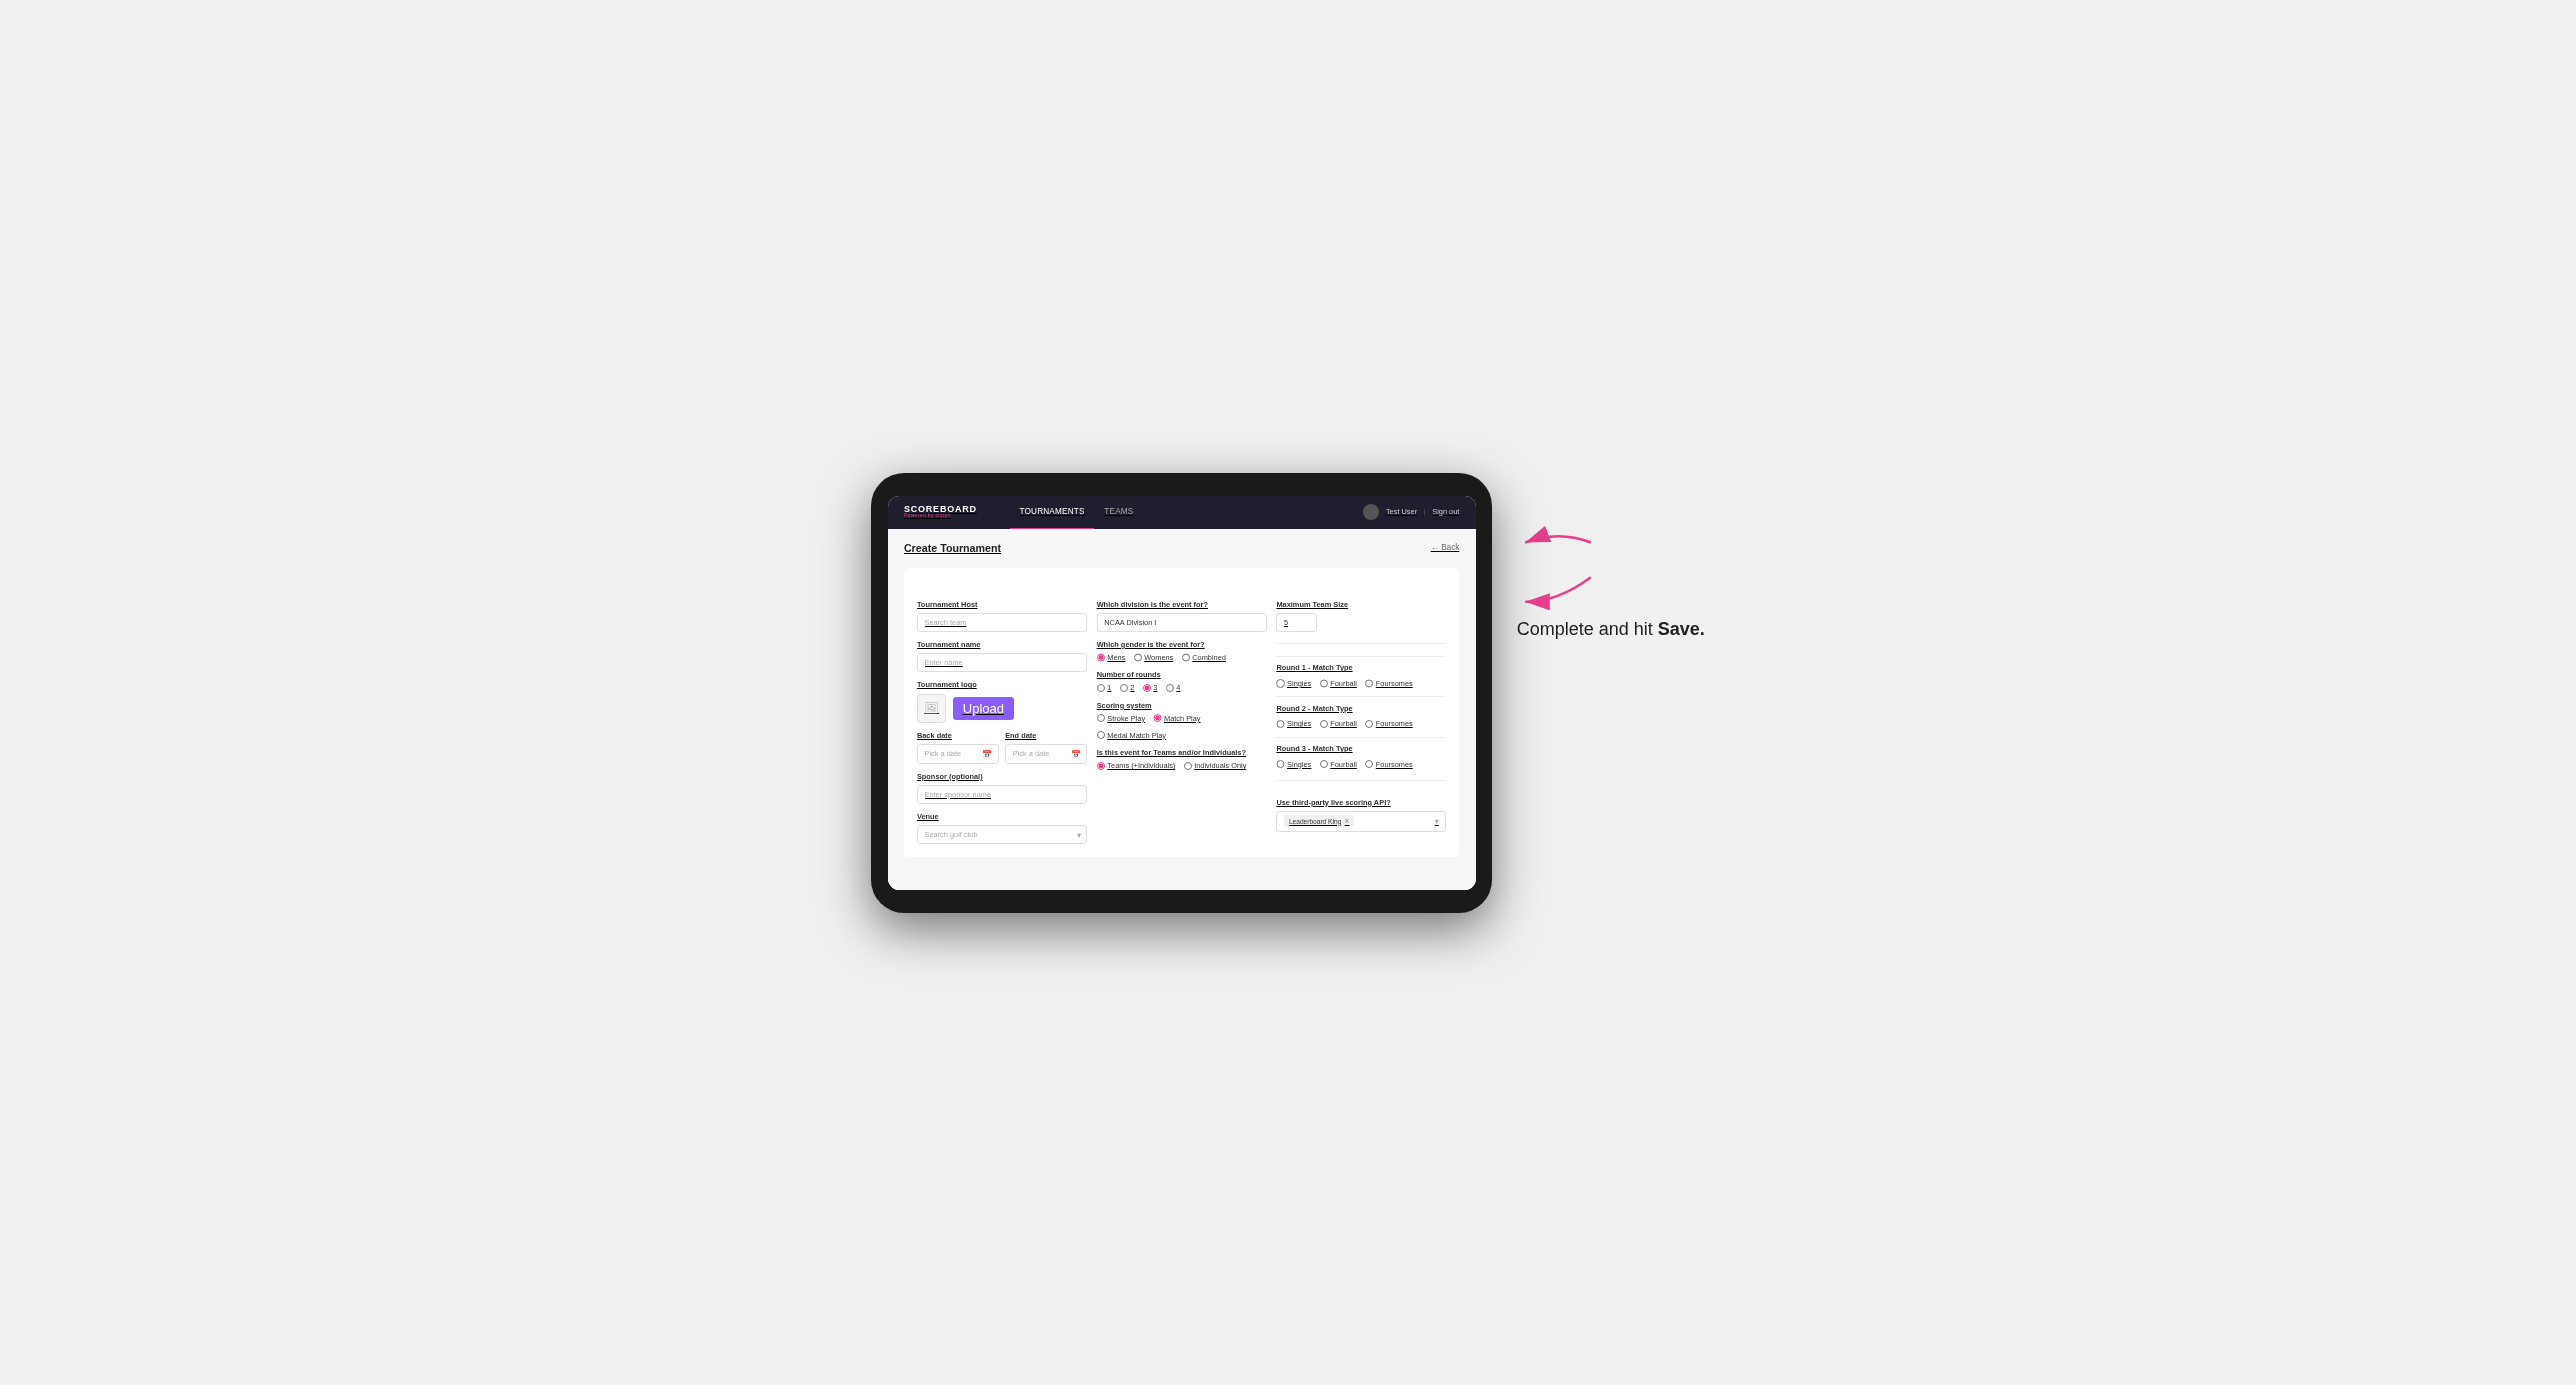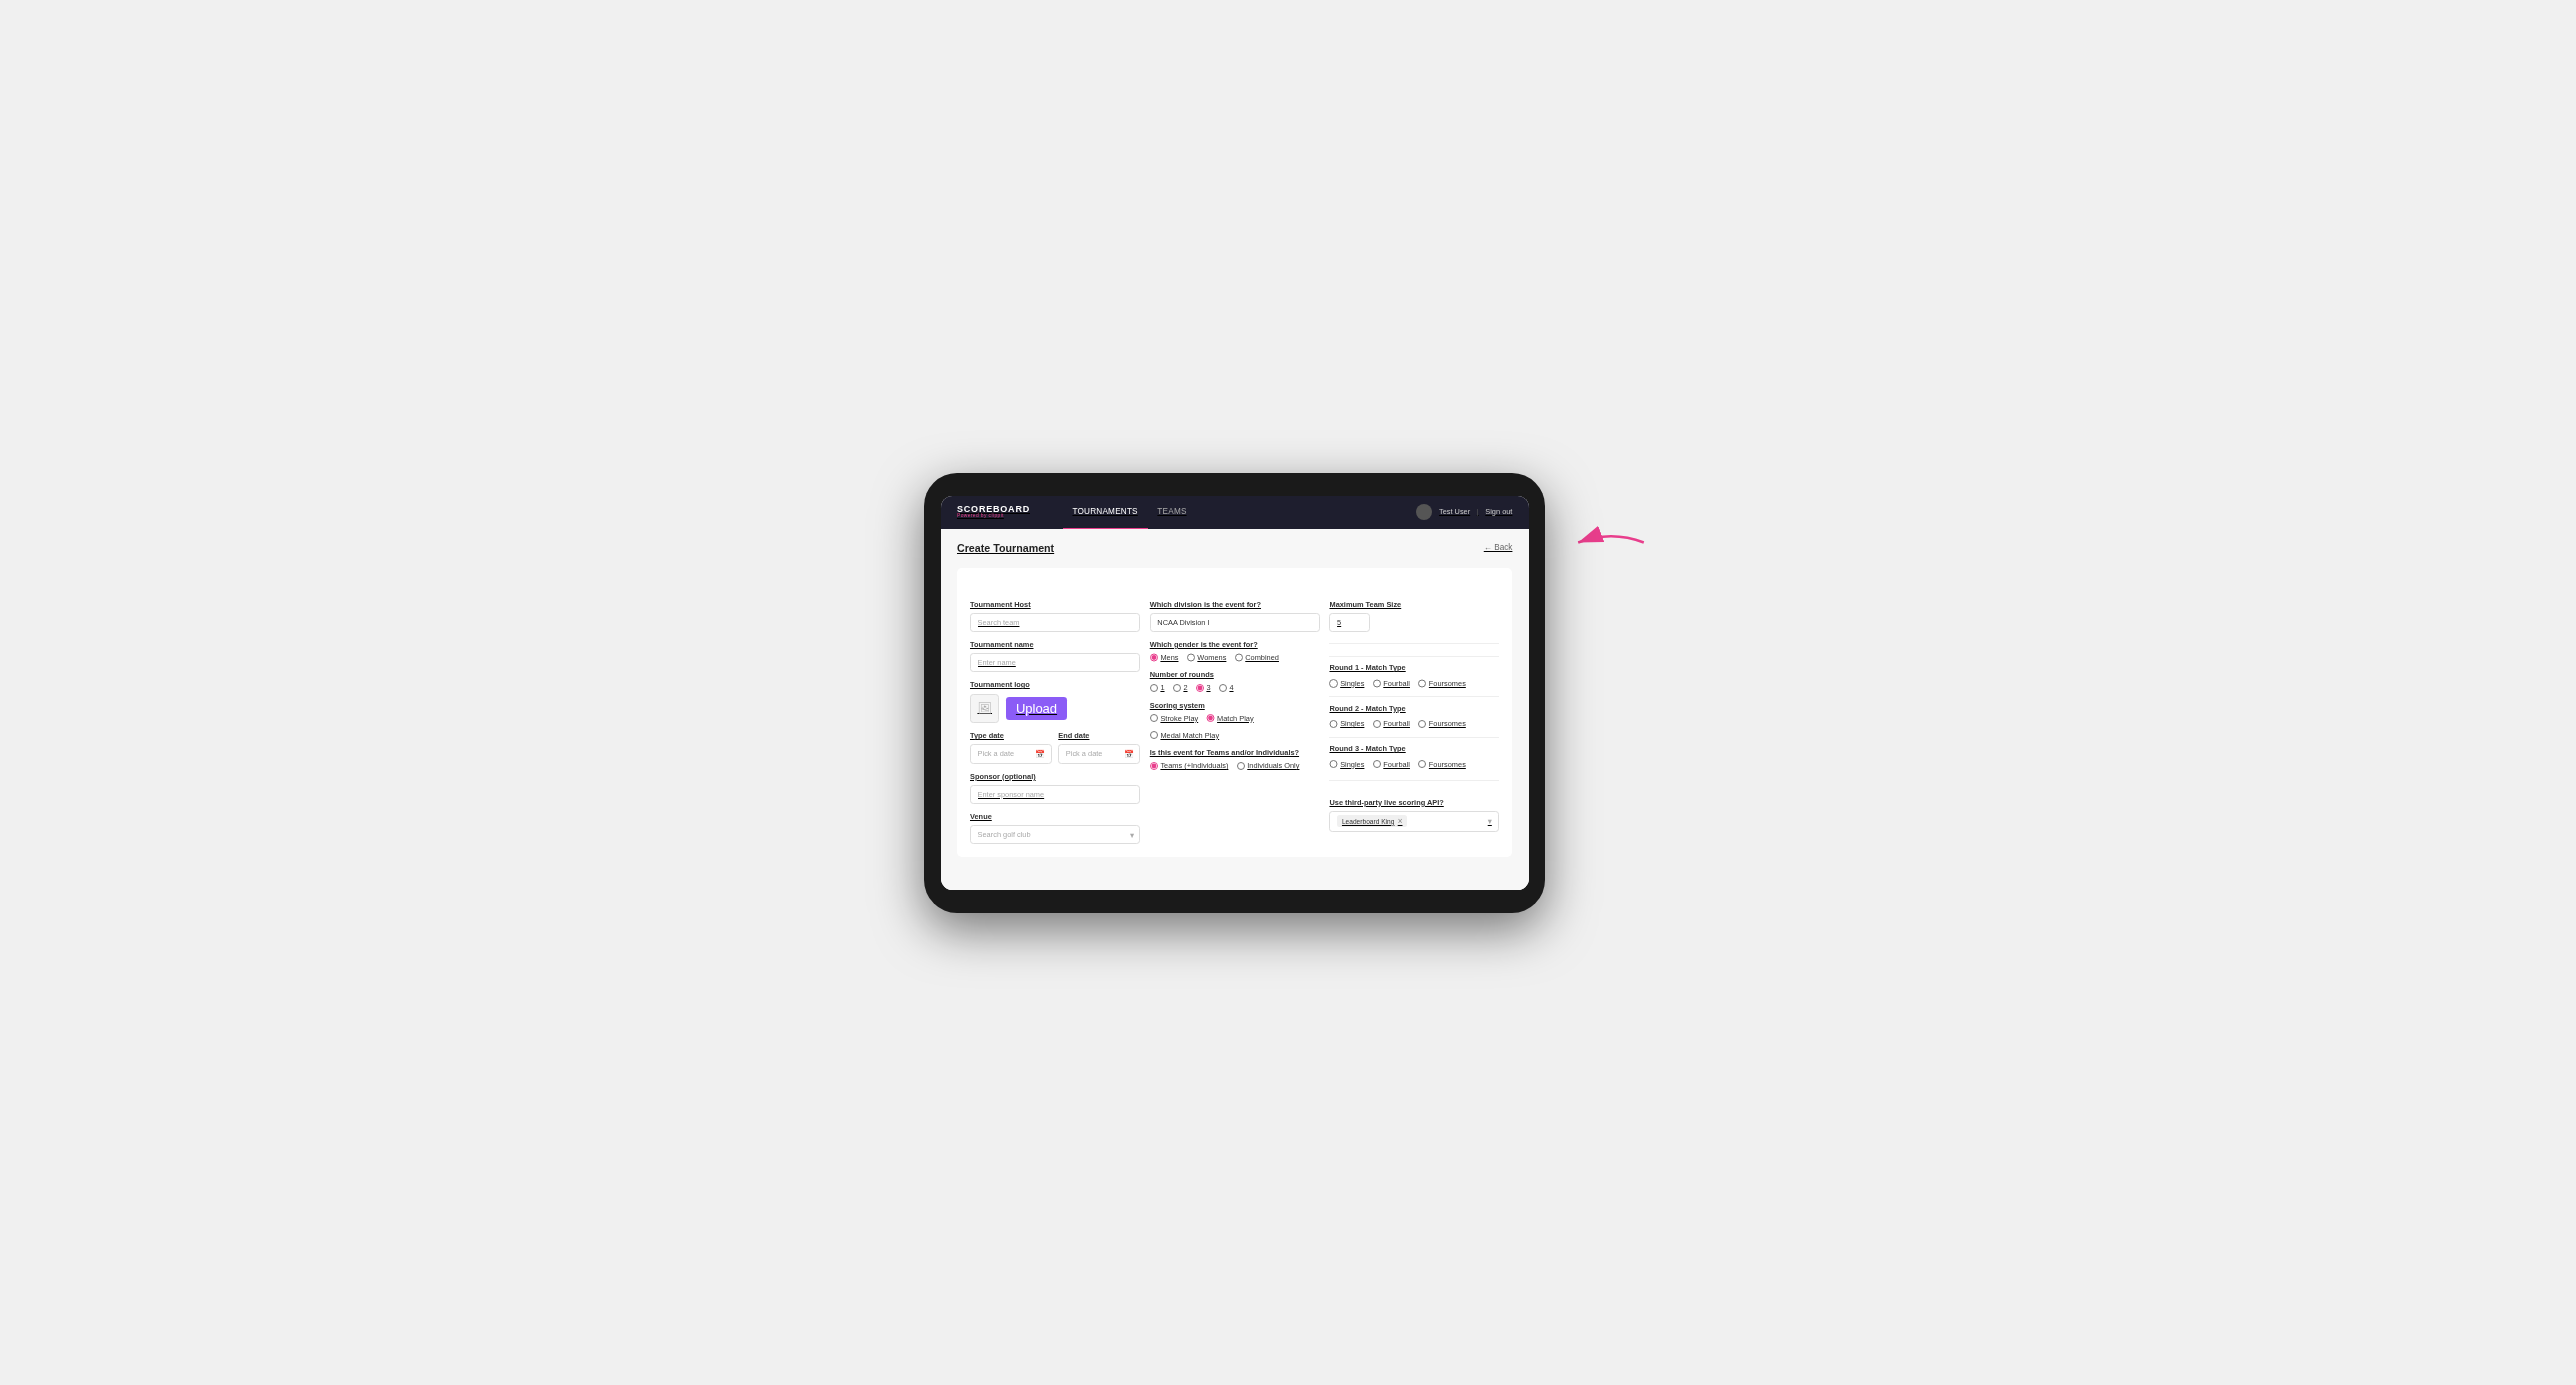--- a/index.html
+++ b/index.html
@@ -458,21 +458,21 @@
             <div class="form-group">
               <label class="form-label">Tournament logo</label>
               <div class="logo-section">
                 <div class="logo-placeholder">🖼</div>
                 <button class="upload-btn">Upload</button>
               </div>
             </div>
             <div class="form-group">
               <div class="date-row">
                 <div class="form-group">
-                  <label class="form-label">Type date</label>
+                  <label class="form-label">Back date</label>
                   <div class="input-with-icon">
                     <input class="form-input" type="text" placeholder="Pick a date" style="">
                     <span class="input-icon">📅</span>
                   </div>
                 </div>
                 <div class="form-group">
                   <label class="form-label">End date</label>
                   <div class="input-with-icon">
                     <input class="form-input" type="text" placeholder="Pick a date" style="">
                     <span class="input-icon">📅</span>
@@ -662,16 +662,30 @@
       <svg width="82" height="41" style="display:block;margin-bottom:6.6px;" viewBox="0 0 100 50">
         <defs>
           <marker id="arrowhead-top" markerWidth="10" markerHeight="7" refX="10" refY="3.5" orient="auto">
             <polygon points="0 0, 10 3.5, 0 7" fill="#e83e8c"></polygon>
           </marker>
         </defs>
         <path d="M90,25 Q50,10 10,25" stroke="#e83e8c" stroke-width="3" fill="none" marker-end="url(#arrowhead-top)"></path>
       </svg>
     </div>
 
+    <div class="annotation-bottom">
+
+      <svg width="82" height="41" style="display:block;margin-bottom:6.6px;" viewBox="0 0 100 50">
+        <defs>
+          <marker id="arrowhead-bottom" markerWidth="10" markerHeight="7" refX="10" refY="3.5" orient="auto">
+            <polygon points="0 0, 10 3.5, 0 7" fill="#e83e8c"></polygon>
+          </marker>
+        </defs>
+        <path d="M90,10 Q50,40 10,40" stroke="#e83e8c" stroke-width="3" fill="none" marker-end="url(#arrowhead-bottom)"></path>
+      </svg>
+      <p class="annotation-text">
+        Complete and hit <strong>Save.</strong>
+      </p>
+    </div>
   </div>
 
 </div>
 
 
 </body></html>

